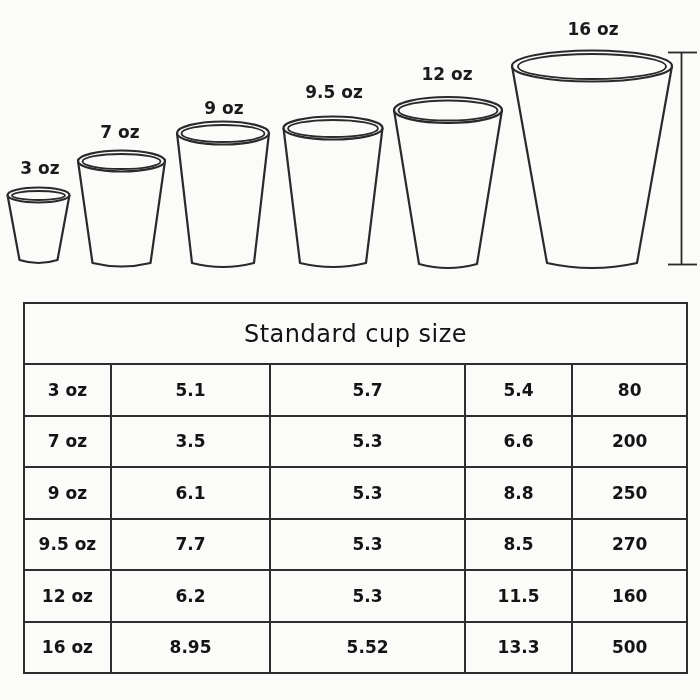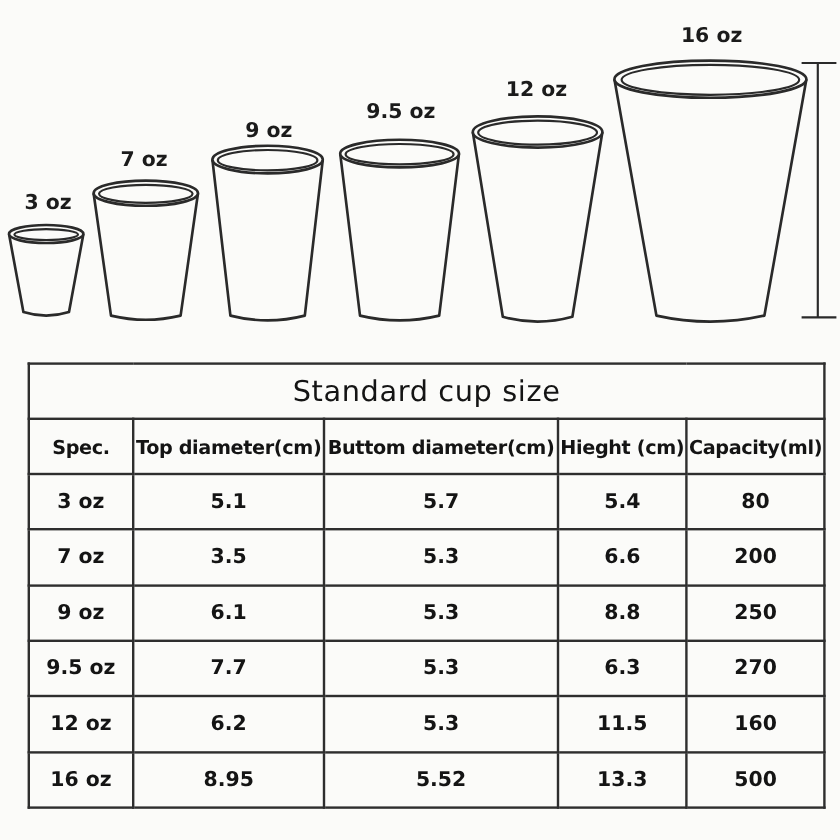--- a/index.html
+++ b/index.html
@@ -25,21 +25,21 @@
   table.spec-table{
     width:100%;height:100%;
     border-collapse:collapse;table-layout:fixed;
     background:#fbfbf9;color:#141414;
   }
   .spec-table th,.spec-table td{
     border:2px solid #2e2e2e;
     text-align:center;vertical-align:middle;
     padding:0;overflow:hidden;white-space:nowrap;
   }
-  tr.title-row{height:46px;}
+  tr.title-row{height:61px;}
   .title-cell{font-size:24px;font-weight:500;letter-spacing:0.5px;}
   tr.header-row{height:46px;}
   tr.header-row th{font-size:16px;font-weight:bold;letter-spacing:-0.3px;}
   tbody td{font-size:17px;font-weight:bold;}
 </style>
 </head>
 <body>
 
 <div class="screen">
 
@@ -93,27 +93,20 @@
         <col style="width:13.1%">
           <col style="width:24.05%">
           <col style="width:29.35%">
           <col style="width:16.2%">
           <col style="width:17.3%">
       </colgroup>
       <thead>
         <tr class="title-row">
           <th class="title-cell" colspan="5">Standard cup size</th>
         </tr>
-        <tr class="header-row">
-          <th>Spec.</th>
-          <th>Top diameter(cm)</th>
-          <th>Buttom diameter(cm)</th>
-          <th>Hieght (cm)</th>
-          <th>Capacity(ml)</th>
-        </tr>
       </thead>
       <tbody>
         <tr>
           <td>3 oz</td>
           <td>5.1</td>
           <td>5.7</td>
           <td>5.4</td>
           <td>80</td>
         </tr>
         <tr>
@@ -127,21 +120,21 @@
           <td>9 oz</td>
           <td>6.1</td>
           <td>5.3</td>
           <td>8.8</td>
           <td>250</td>
         </tr>
         <tr>
           <td>9.5 oz</td>
           <td>7.7</td>
           <td>5.3</td>
-          <td>6.3</td>
+          <td>8.5</td>
           <td>270</td>
         </tr>
         <tr>
           <td>12 oz</td>
           <td>6.2</td>
           <td>5.3</td>
           <td>11.5</td>
           <td>160</td>
         </tr>
         <tr>

